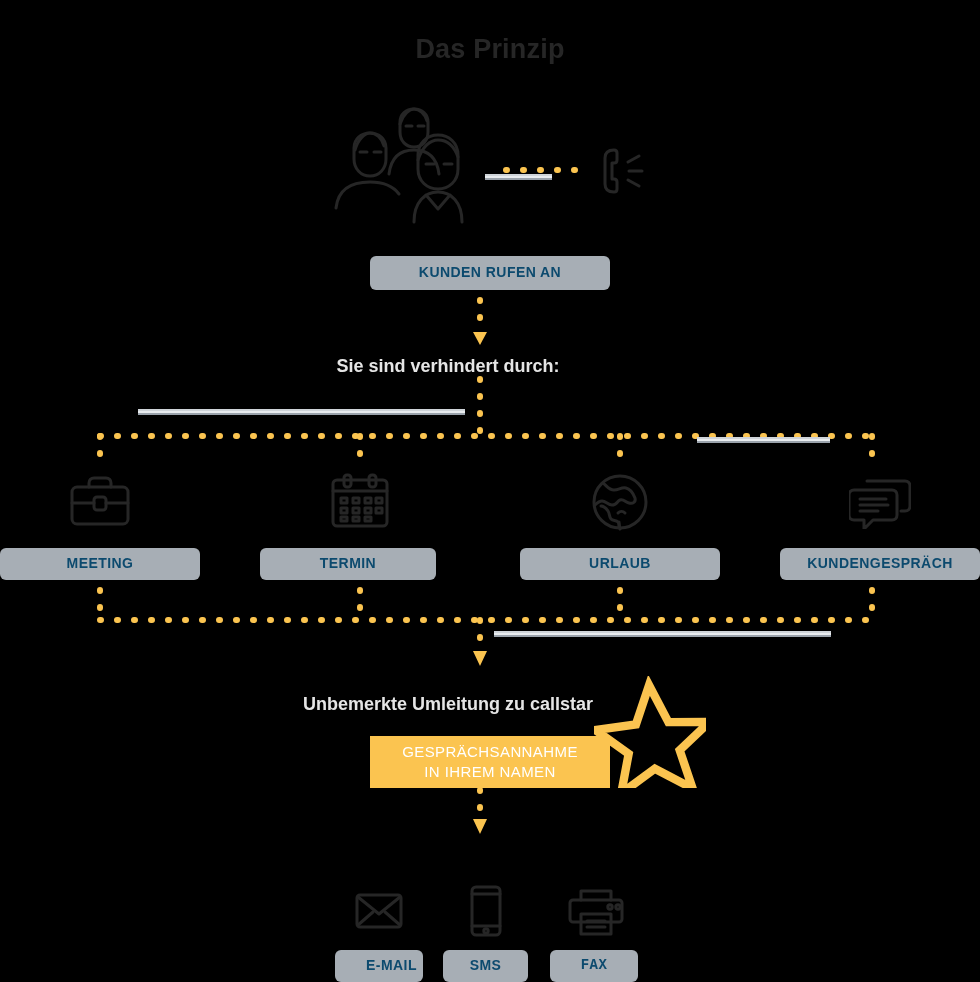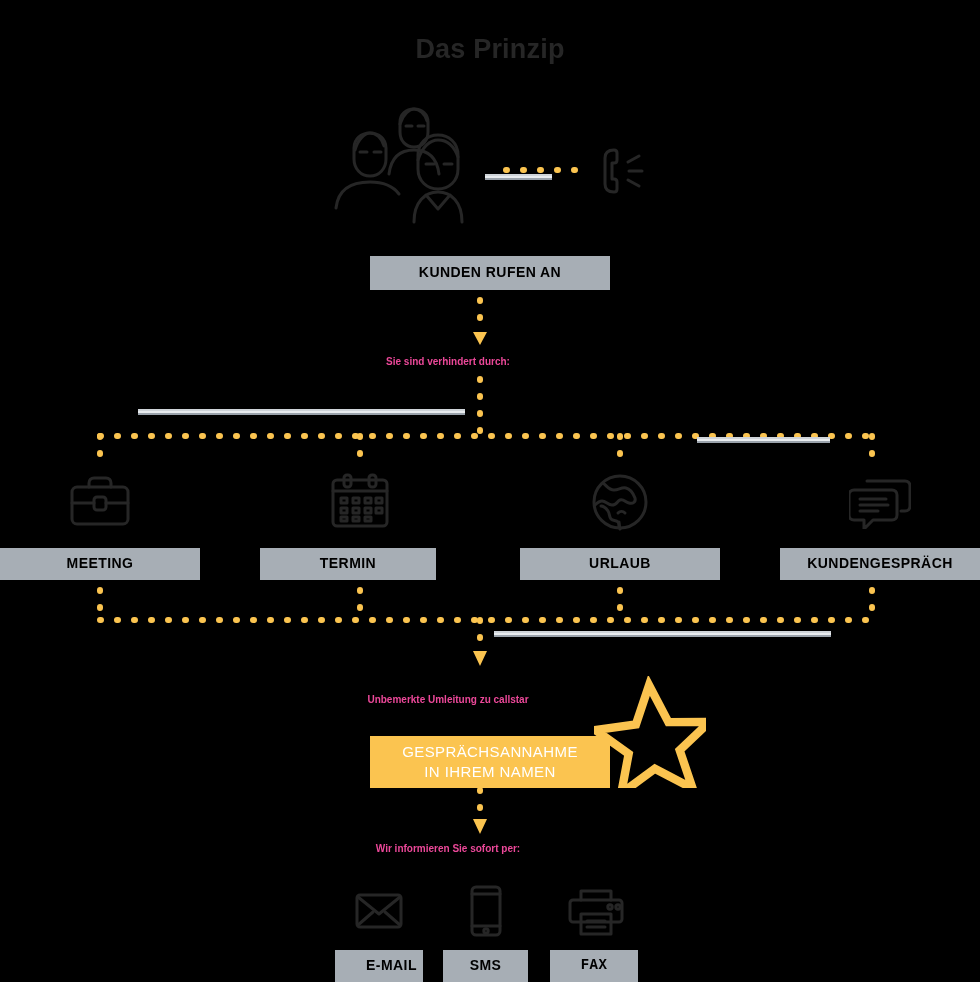--- a/index.html
+++ b/index.html
@@ -17,33 +17,34 @@
     text-align: center;
     font-size: 27px; font-weight: 700; letter-spacing: .2px;
     color: #262626;
     line-height: 34px;
   }
 
   
   .caption {
     position: absolute; width: 896px; left: 0;
     text-align: center;
-    font-size: 10px; font-weight: 700;
-    color: #ec4899;
+    font-size: 18px; font-weight: 700;
+    color: #e5e5e5;
   }
 
   
   .gbox {
     position: absolute;
     background: #a7aeb5;
-    color: #000000;
+    color: #0c4a6e;
     font-size: 14px; font-weight: 700; letter-spacing: .45px;
     display: flex; align-items: center; justify-content: center;
     text-align: center;
     line-height: 1.1;
+    border-radius: 6px;
   }
   .obox {
     position: absolute;
     background: #fbc450;
     color: #ffffff;
     font-size: 15px; font-weight: 400; letter-spacing: .4px;
     display: flex; flex-direction: column; align-items: center; justify-content: center;
     text-align: center; line-height: 1.35;
   }
 
@@ -212,21 +213,20 @@
     <svg width="112" height="112" viewBox="0 0 112 112" fill="none" stroke="#fbc450" stroke-width="9" stroke-linejoin="miter">
       <polygon points="58,6 76,47 120,50 86,78 97,120 58,96 20,120 31,78 -3,50 41,47" transform="rotate(-4 56 60) scale(0.93) translate(5 4)"></polygon>
     </svg>
   </div>
 
   <div class="obox" style="left:370px; top:736px; width:240px; height:52px;">
     <span>GESPRÄCHSANNAHME</span>
     <span>IN IHREM NAMEN</span>
   </div>
 
-  <div class="caption" style="top:843px;">Wir informieren Sie sofort per:</div>
 
   <div class="icon" style="left:355px; top:893px;">
     <svg width="48" height="36" viewBox="0 0 48 36" fill="none" stroke="#262626" stroke-width="3" stroke-linejoin="round" stroke-linecap="round">
       <rect x="2" y="2" width="44" height="32" rx="3"></rect>
       <path d="M3 4l21 17L45 4"></path>
       <path d="M3 32l15-13M45 32L30 19"></path>
     </svg>
   </div>
 
   <div class="icon" style="left:470px; top:885px;">

